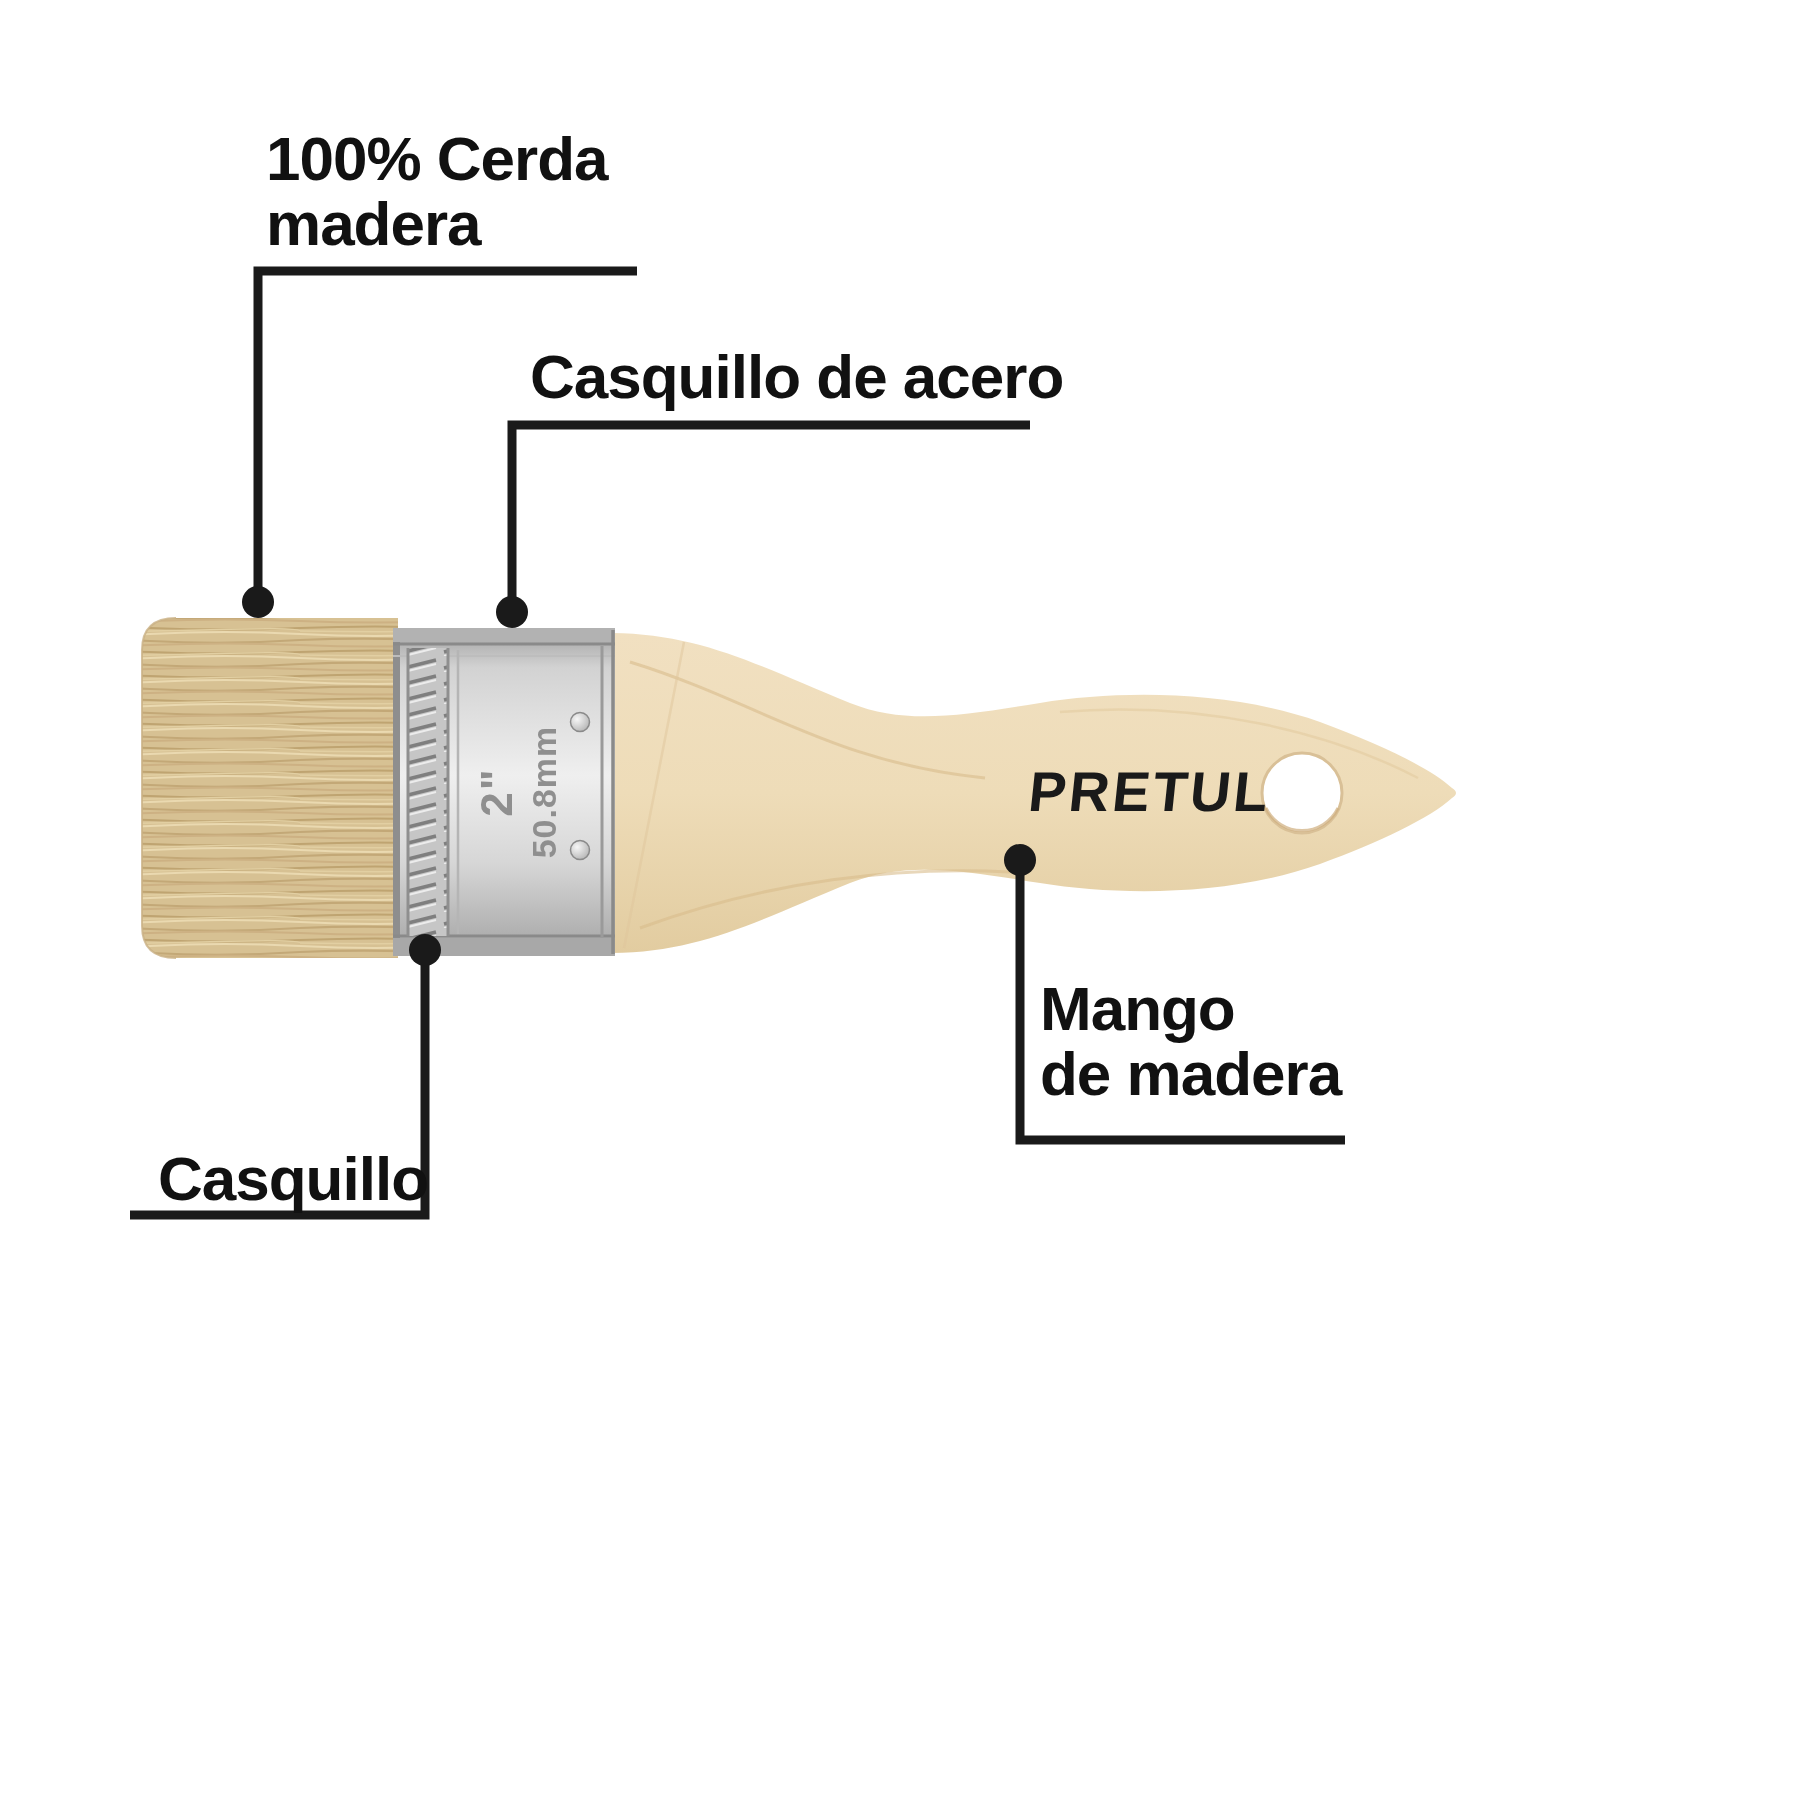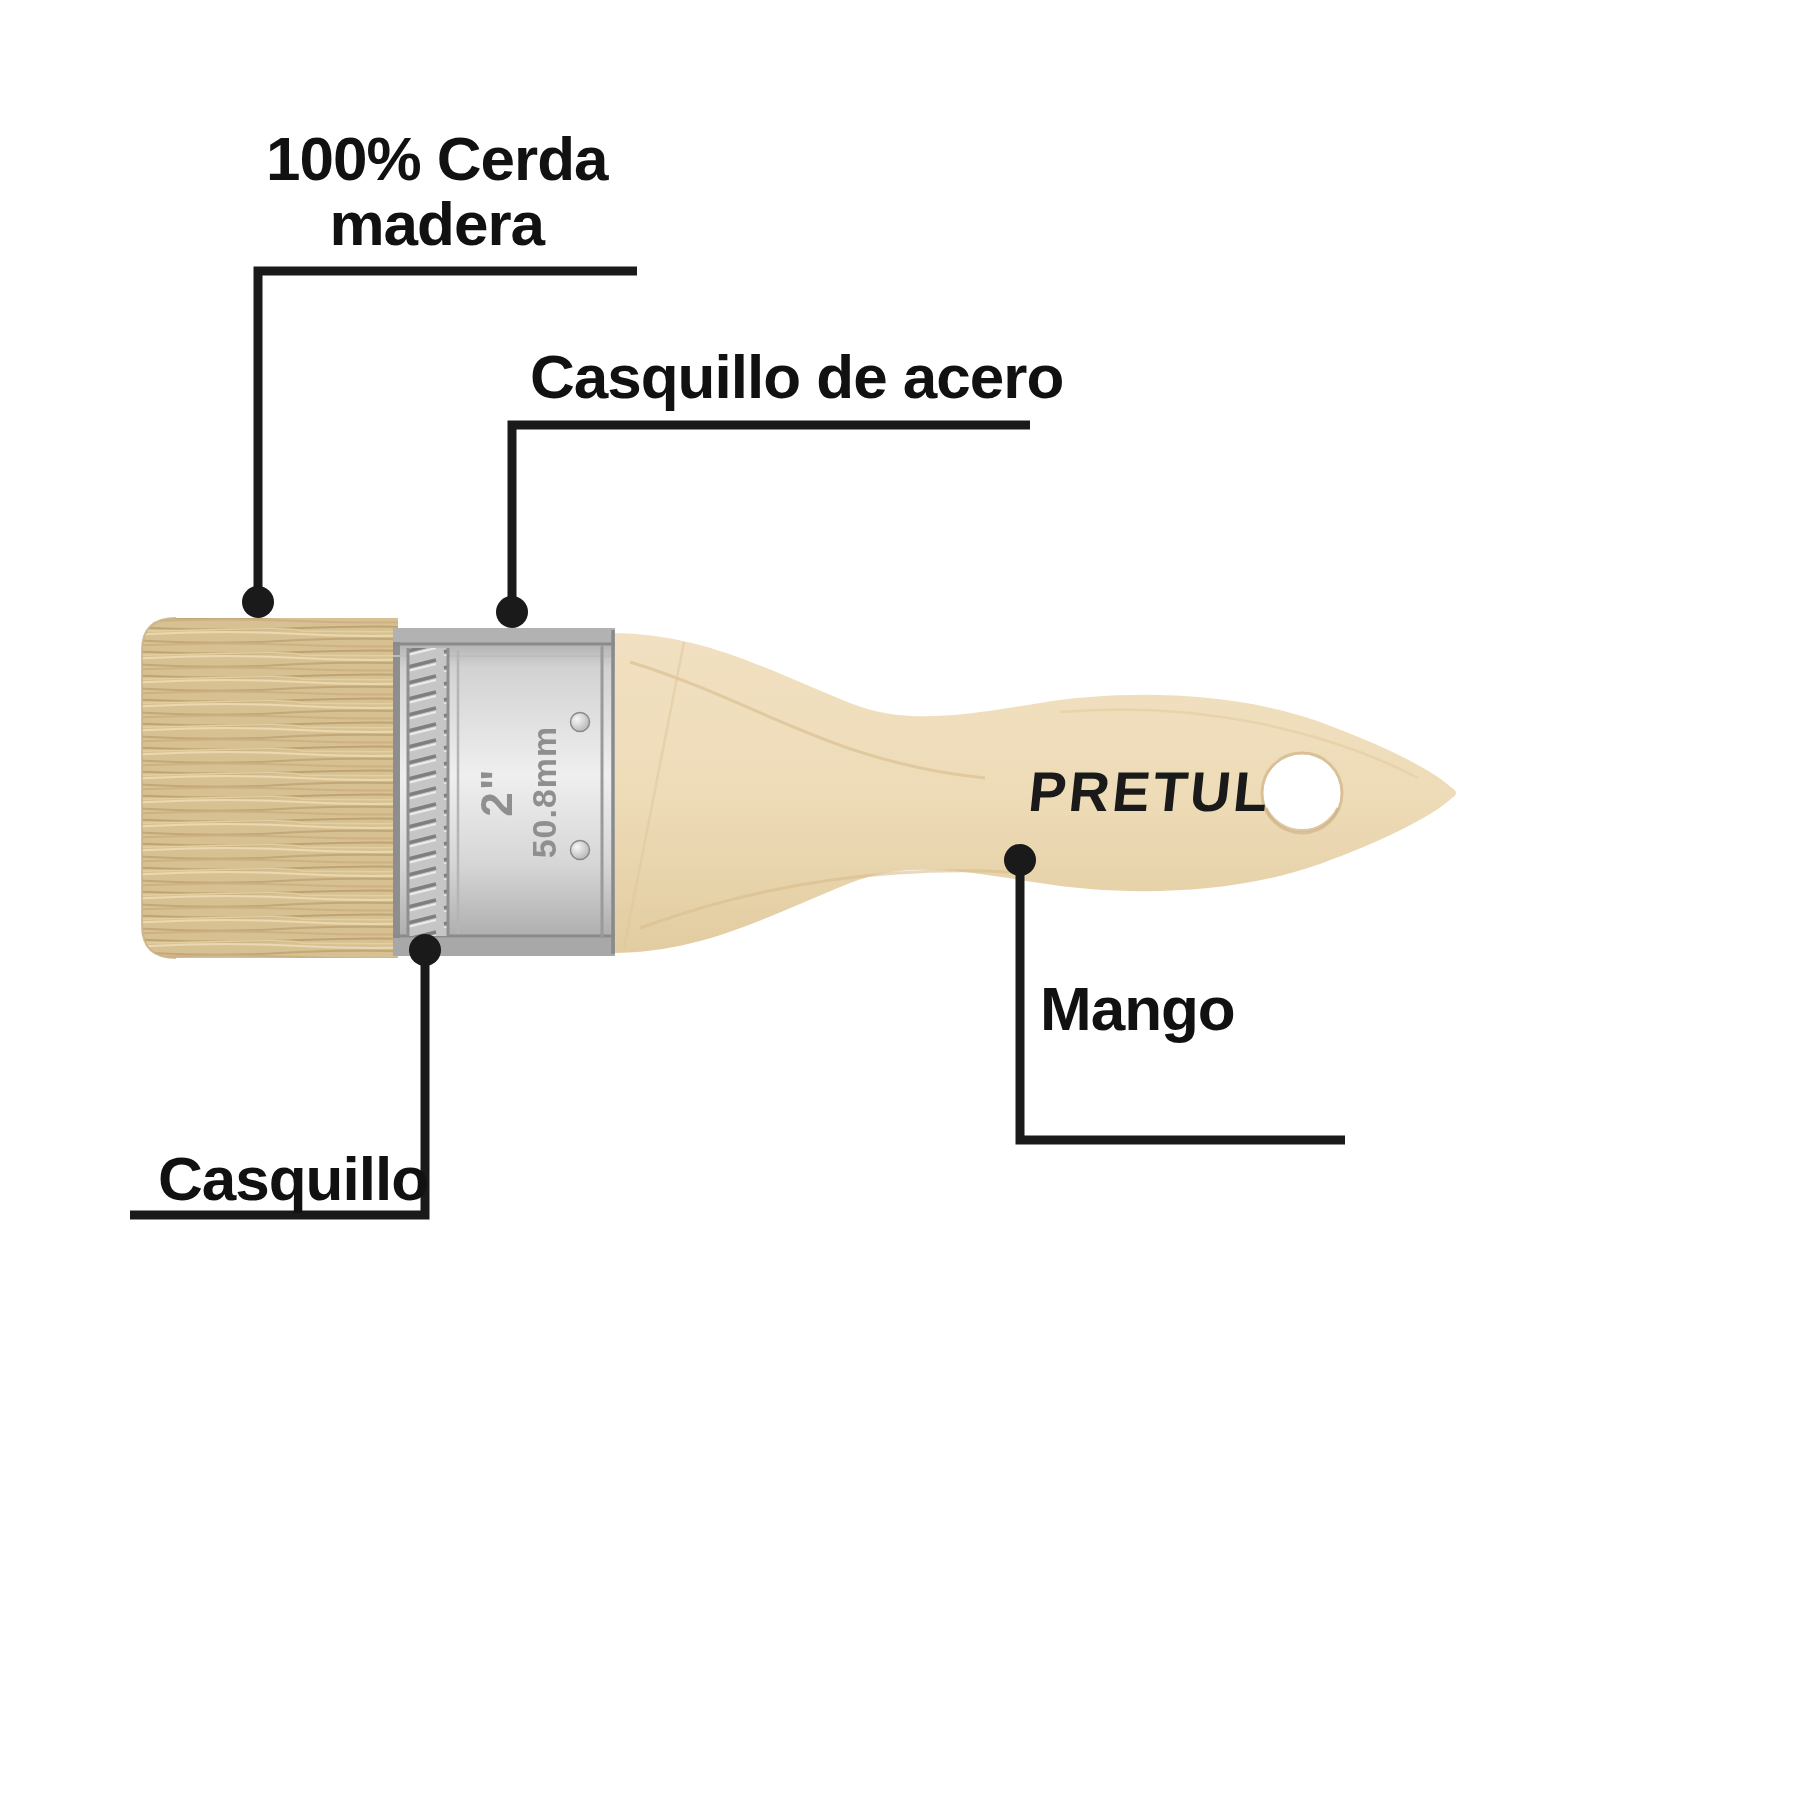--- a/index.html
+++ b/index.html
@@ -117,30 +117,31 @@
       <path d="M 1345 1140 L 1020 1140 L 1020 862"></path>
     </g>
     <g fill="#1a1a1a">
       <circle cx="258" cy="602" r="16"></circle>
       <circle cx="512" cy="612" r="16"></circle>
       <circle cx="425" cy="950" r="16"></circle>
       <circle cx="1020" cy="860" r="16"></circle>
     </g>
   </svg>
 
-  <div class="label" style="left:266px; top:126px;text-align:center;">
+  <div class="label" style="left:266px; top:126px;">
     <span class="line">100% Cerda</span>
     <span class="line">madera</span>
   </div>
 
   <div class="label" style="left:530px; top:344px;">
     <span class="line">Casquillo de acero</span>
   </div>
 
   <div class="label" style="left:158px; top:1146px;">
     <span class="line">Casquillo</span>
   </div>
 
   <div class="label" style="left:1040px; top:976px;">
     <span class="line">Mango</span>
+    <span class="line">de madera</span>
   </div>
 
 </div>
 
 </body></html>

